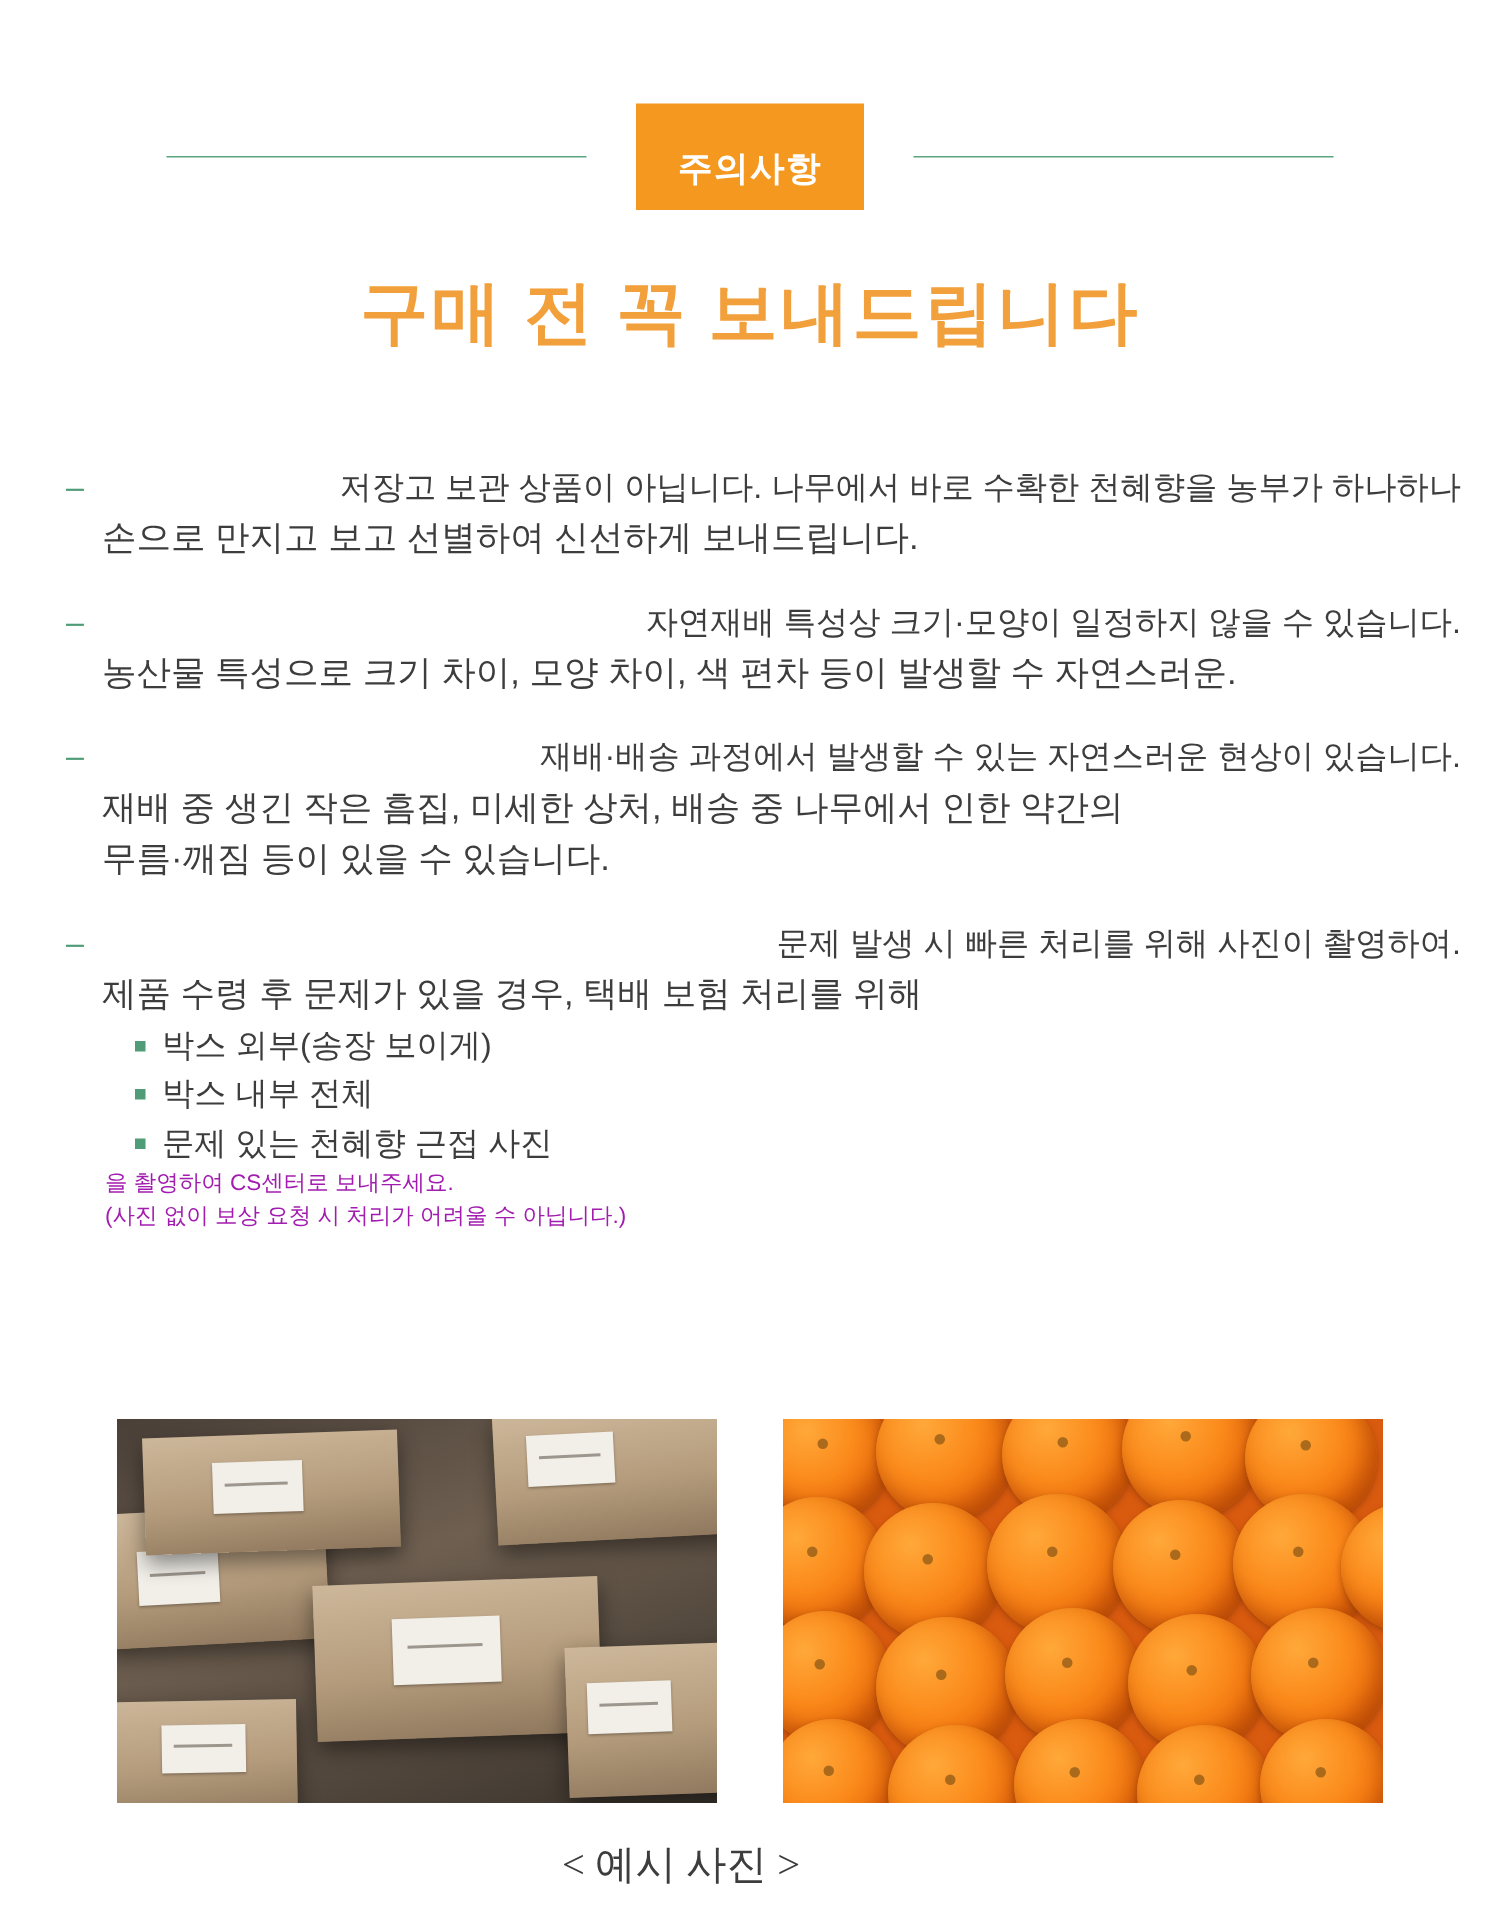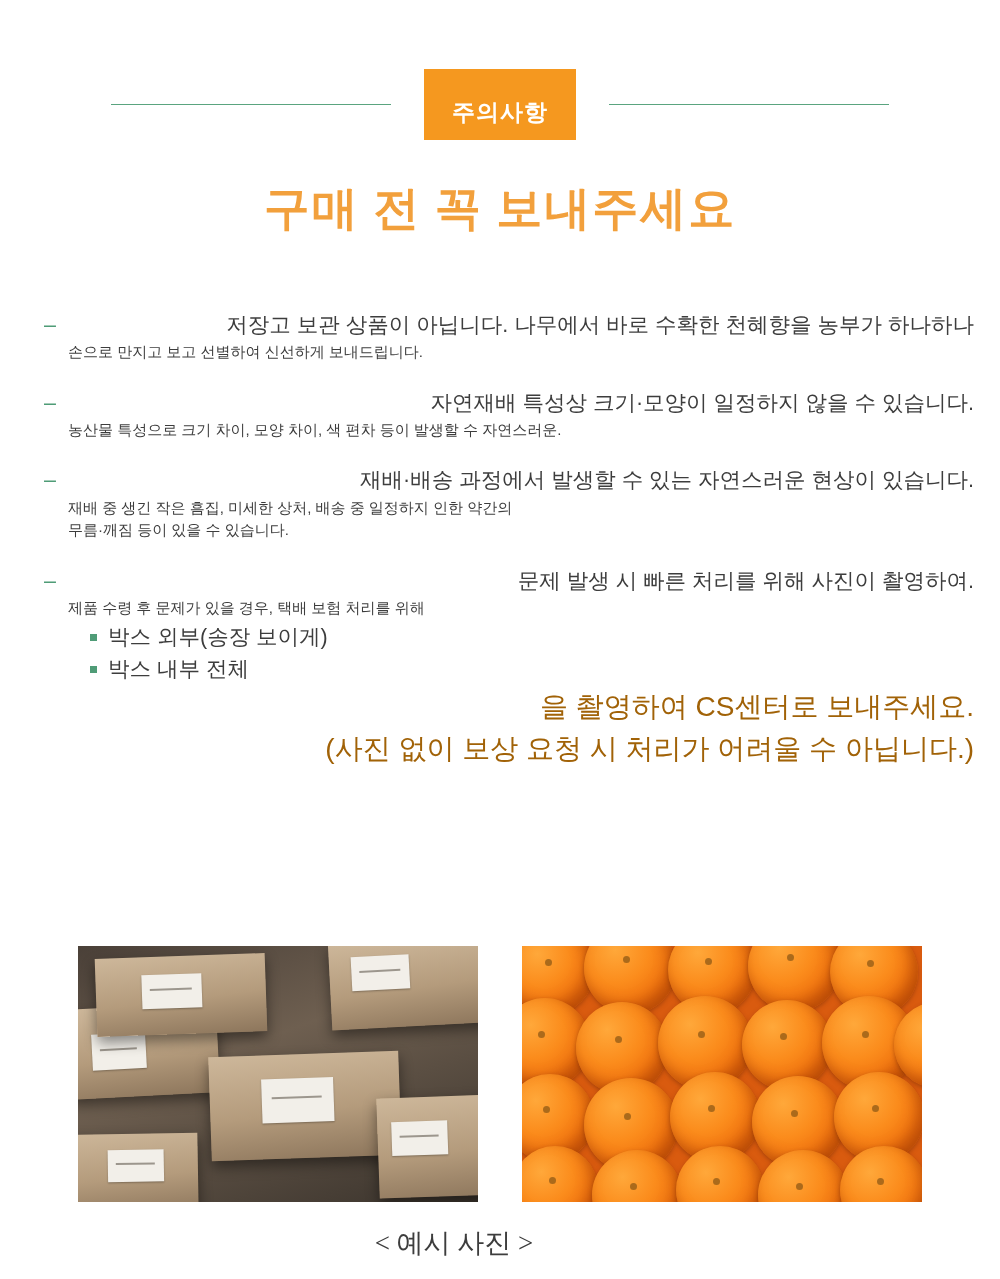--- a/index.html
+++ b/index.html
@@ -81,21 +81,21 @@
     margin-right: 8px;
     flex: 0 0 auto;
     font-size: 21.5px;
     line-height: 1.45;
   }
   .notice-head-text {
     flex: 1 1 auto;
     text-align: right;
   }
   .notice-sub {
-    font-size: 15px;
+    font-size: 23px;
     line-height: 1.5;
     color: #3d3d3d;
     padding-left: 24px;
   }
   .bullet-list {
     list-style: none;
     margin: 2px 0 0 0;
     padding: 0 0 0 46px;
   }
   .bullet-list li {
@@ -108,25 +108,24 @@
   .bullet-list li::before {
     content: "";
     position: absolute;
     left: 0;
     top: 13px;
     width: 7px;
     height: 7px;
     background: #4f9c77;
   }
   .notice-tail {
-    font-size: 28px;
+    font-size: 15px;
     line-height: 1.5;
-    color: #a16207;
+    color: #a21caf;
     padding-left: 26px;
-    text-align: right;
   }
 
   
   .photos {
     position: absolute;
     top: 946px;
     left: 0;
     width: 1000px;
     height: 256px;
     display: flex;
@@ -202,21 +201,21 @@
 </style>
 </head>
 <body>
 
 <div class="badge-row">
   <div class="rule rule-left"></div>
   <div class="badge">주의사항</div>
   <div class="rule rule-right"></div>
 </div>
 
-<div class="page-title">구매 전 꼭 보내주세요</div>
+<div class="page-title">구매 전 꼭 보내드립니다</div>
 
 <div class="notice-list">
 
   <div class="notice-block">
     <div class="notice-head">
       <span class="dash">–</span>
       <span class="notice-head-text">저장고 보관 상품이 아닙니다. 나무에서 바로 수확한 천혜향을 농부가 하나하나</span>
     </div>
     <div class="notice-sub">손으로 만지고 보고 선별하여 신선하게 보내드립니다.</div>
   </div>
@@ -227,33 +226,34 @@
       <span class="notice-head-text">자연재배 특성상 크기·모양이 일정하지 않을 수 있습니다.</span>
     </div>
     <div class="notice-sub">농산물 특성으로 크기 차이, 모양 차이, 색 편차 등이 발생할 수 자연스러운.</div>
   </div>
 
   <div class="notice-block">
     <div class="notice-head">
       <span class="dash">–</span>
       <span class="notice-head-text">재배·배송 과정에서 발생할 수 있는 자연스러운 현상이 있습니다.</span>
     </div>
-    <div class="notice-sub">재배 중 생긴 작은 흠집, 미세한 상처, 배송 중 일정하지 인한 약간의</div>
+    <div class="notice-sub">재배 중 생긴 작은 흠집, 미세한 상처, 배송 중 나무에서 인한 약간의</div>
     <div class="notice-sub">무름·깨짐 등이 있을 수 있습니다.</div>
   </div>
 
   <div class="notice-block">
     <div class="notice-head">
       <span class="dash">–</span>
       <span class="notice-head-text">문제 발생 시 빠른 처리를 위해 사진이 촬영하여.</span>
     </div>
     <div class="notice-sub">제품 수령 후 문제가 있을 경우, 택배 보험 처리를 위해</div>
     <ul class="bullet-list">
       <li>박스 외부(송장 보이게)</li>
       <li>박스 내부 전체</li>
+      <li>문제 있는 천혜향 근접 사진</li>
     </ul>
     <div class="notice-tail">을 촬영하여 CS센터로 보내주세요.</div>
     <div class="notice-tail">(사진 없이 보상 요청 시 처리가 어려울 수 아닙니다.)</div>
   </div>
 
 </div>
 
 <div class="photos">
 
   <div class="photo photo-boxes">

